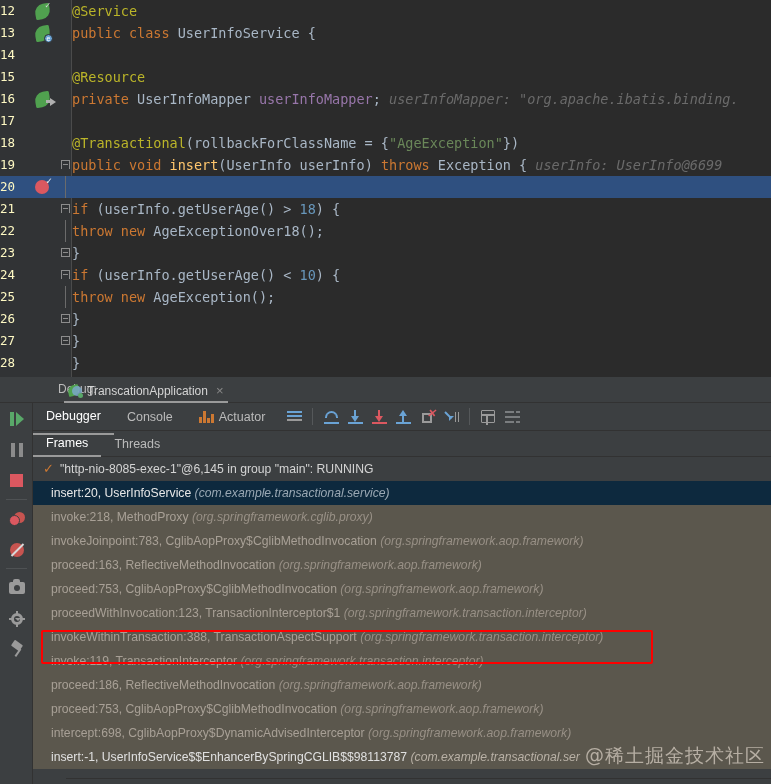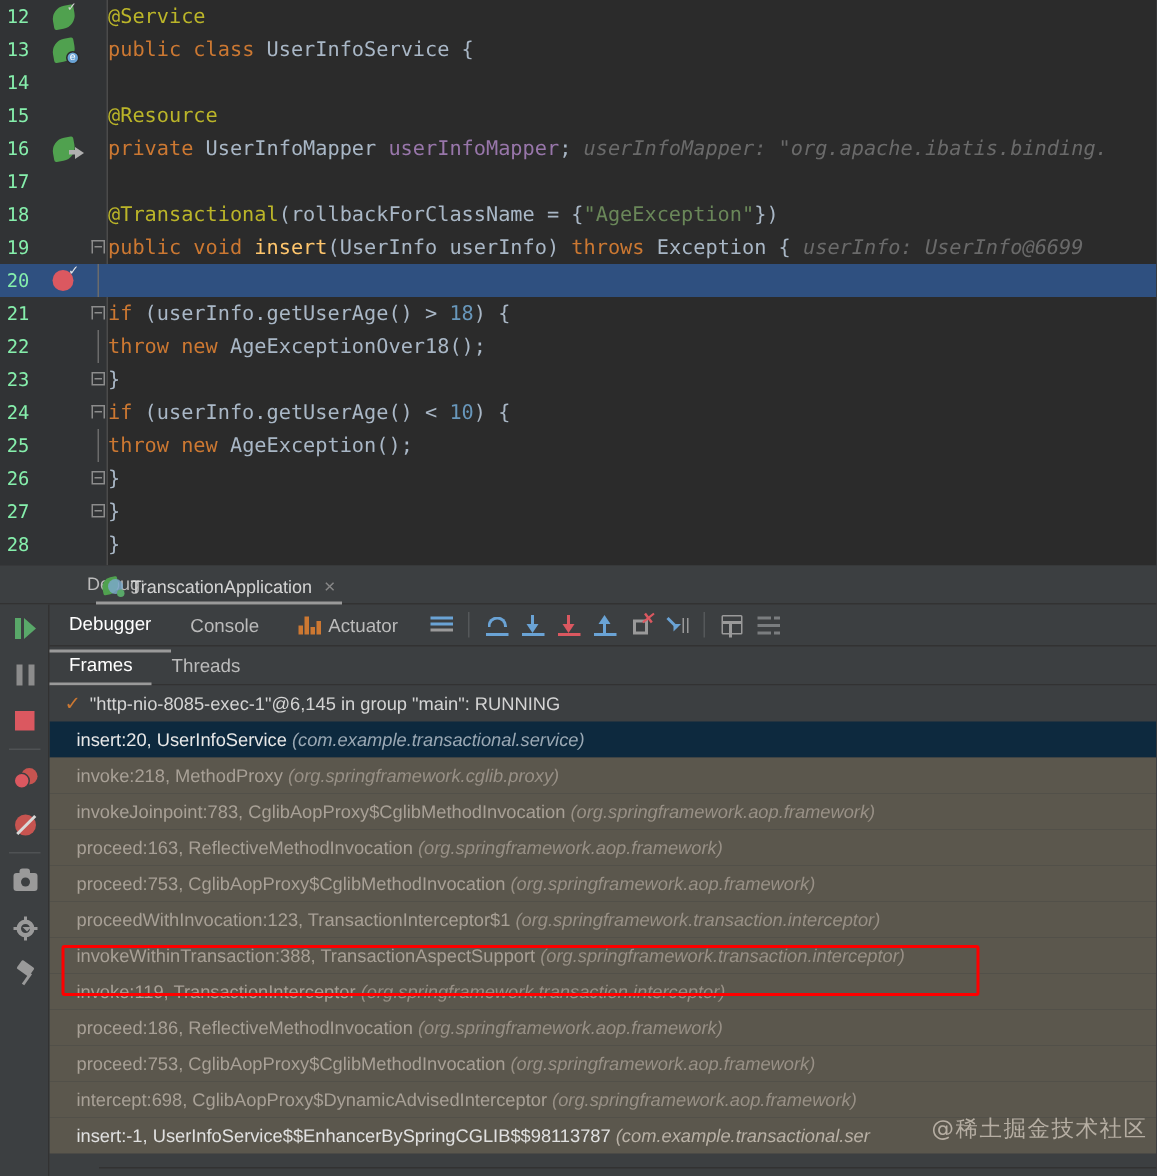--- a/index.html
+++ b/index.html
@@ -17,21 +17,21 @@
     background: #2b2b2b; overflow: hidden;
   }
   .code-row {
     position: relative; height: 22px; line-height: 22px; white-space: nowrap;
     font-family: "DejaVu Sans Mono", monospace; font-size: 13.5px;
   }
   .code-row.hl { background: #2f5080; }
   .code-row.hl .ln { background: #2f5080; }
   .ln {
     position: absolute; left: 0; top: 0; width: 28px; height: 22px;
-    text-align: center; color: #86efac; font-size: 12.5px;
+    text-align: left; color: #fef9c3; font-size: 12.5px;
     font-family: "DejaVu Sans Mono", monospace; padding-right: 4px;
     background: #313335;
   }
   .gutter-ico {
     position: absolute; left: 30px; top: 0; width: 26px; height: 22px;
   }
   .fold {
     position: absolute; left: 58px; top: 0; width: 14px; height: 22px;
   }
   .code-txt { position: absolute; left: 72px; top: 0; }
@@ -272,21 +272,21 @@
   .frame-row.lib .pkg { color: #989086; }
   .frame-row.selected .pkg { color: #9aa8b4; }
   .frame-row.user .pkg { color: #b9b1a6; }
   .thread-check { color: #cc7832; font-size: 13px; margin-right: 6px; }
 
   .redbox {
     position: absolute; left: 41px; top: 630px; width: 612px; height: 34px;
     border: 2px solid #ff0000; border-radius: 2px; pointer-events: none;
   }
   .watermark {
-    position: absolute; right: 6px; top: 743px; font-size: 15px; color: #b6aea3;
+    position: absolute; right: 6px; top: 743px; font-size: 19px; color: #b6aea3;
     font-family: "DejaVu Sans", sans-serif; letter-spacing: 1px;
   }
   .scroll-bottom {
     position: absolute; left: 33px; bottom: 0; right: 0; height: 6px; background: #3c3f41;
     border-top: 1px solid #323232;
   }
 </style>
 </head>
 <body>
 

